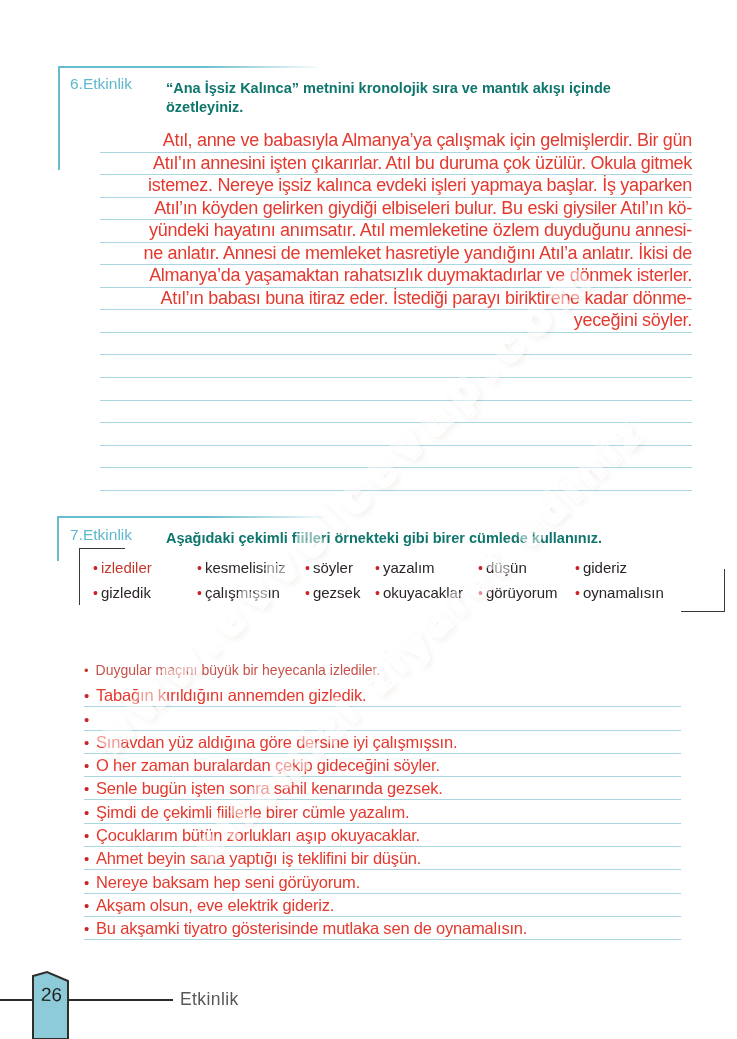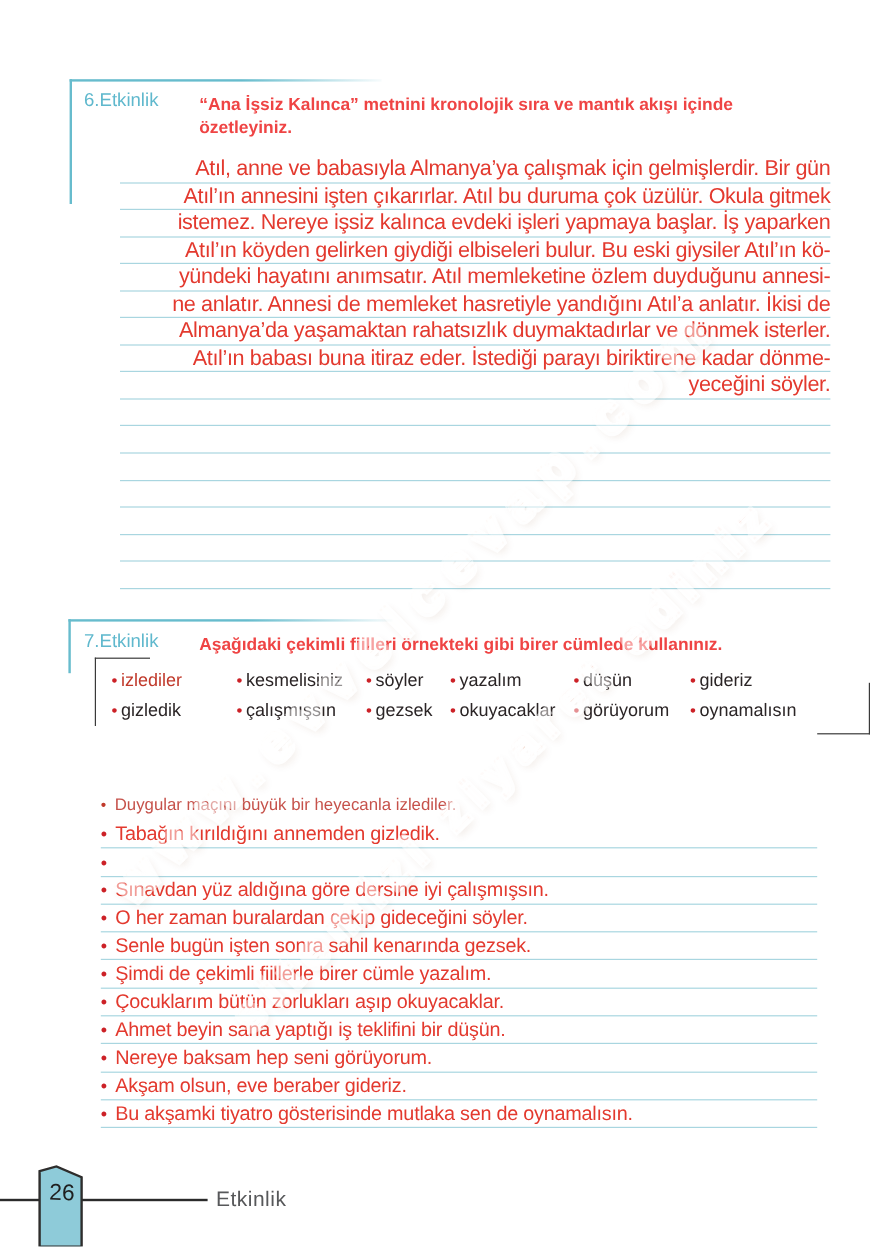--- a/index.html
+++ b/index.html
@@ -21,21 +21,21 @@
        background-image:linear-gradient(105deg,#fbe7c4 0%,#f8cf9a 40%,#f29b6b 72%,#ec6a55 100%);}
   .wm2{left:-80px;top:615px;font-size:40px;letter-spacing:9px;
        background-image:linear-gradient(105deg,#f9d5b4 0%,#f4a98c 55%,#e97a67 100%);}
   
   .bracket{position:absolute;z-index:2;}
   .bracket .v{position:absolute;left:0;top:0;width:2px;height:100%;background:#67bccd;}
   .bracket .h{position:absolute;left:0;top:0;height:2px;width:100%;
               background:linear-gradient(to right,#67bccd 55%,rgba(103,188,205,.05) 100%);}
   
   .act-label{position:absolute;z-index:3;font-size:15.5px;font-weight:normal;color:#5fb8cd;}
-  .prompt{position:absolute;z-index:3;font-size:14.5px;font-weight:bold;color:#ef4444;line-height:19px;}
+  .prompt{position:absolute;z-index:3;font-size:14.5px;font-weight:bold;color:#0f766e;line-height:19px;}
   
   .answer-area{position:absolute;left:100px;top:130px;width:592px;z-index:3;text-align:right;}
   .ans-line{
     box-sizing:border-box;height:22.55px;border-bottom:1.5px solid #a9d6e0;
     font-size:18px;line-height:21.5px;letter-spacing:-.3px;color:#e3392e;white-space:nowrap;
   }
   
   .word-box{position:absolute;left:79px;top:548px;width:646px;height:64px;z-index:3;}
   .wb-corner{position:absolute;}
   .wb-corner.tl{left:0;top:0;width:45px;height:56px;border-left:1.5px solid #3a3a3a;border-top:1.5px solid #3a3a3a;}
@@ -161,21 +161,21 @@
       <div class="sentence-row">
         <span class="bullet">•</span>
         <span>Ahmet beyin sana yaptığı iş teklifini bir düşün.</span>
       </div>
       <div class="sentence-row">
         <span class="bullet">•</span>
         <span>Nereye baksam hep seni görüyorum.</span>
       </div>
       <div class="sentence-row">
         <span class="bullet">•</span>
-        <span> Akşam olsun, eve beraber gideriz.</span>
+        <span> Akşam olsun, eve elektrik gideriz.</span>
       </div>
       <div class="sentence-row">
         <span class="bullet">•</span>
         <span>Bu akşamki tiyatro gösterisinde mutlaka sen de oynamalısın.</span>
       </div>
     </div>
 
   <div class="footer-line"></div>
   <svg class="tab-svg" width="42" height="69" viewBox="0 0 42 69">
     <polygon points="3,6 17,2 38,11 38,69 3,69" fill="#8ecbd9" stroke="#2e2d2c" stroke-width="2"></polygon>

